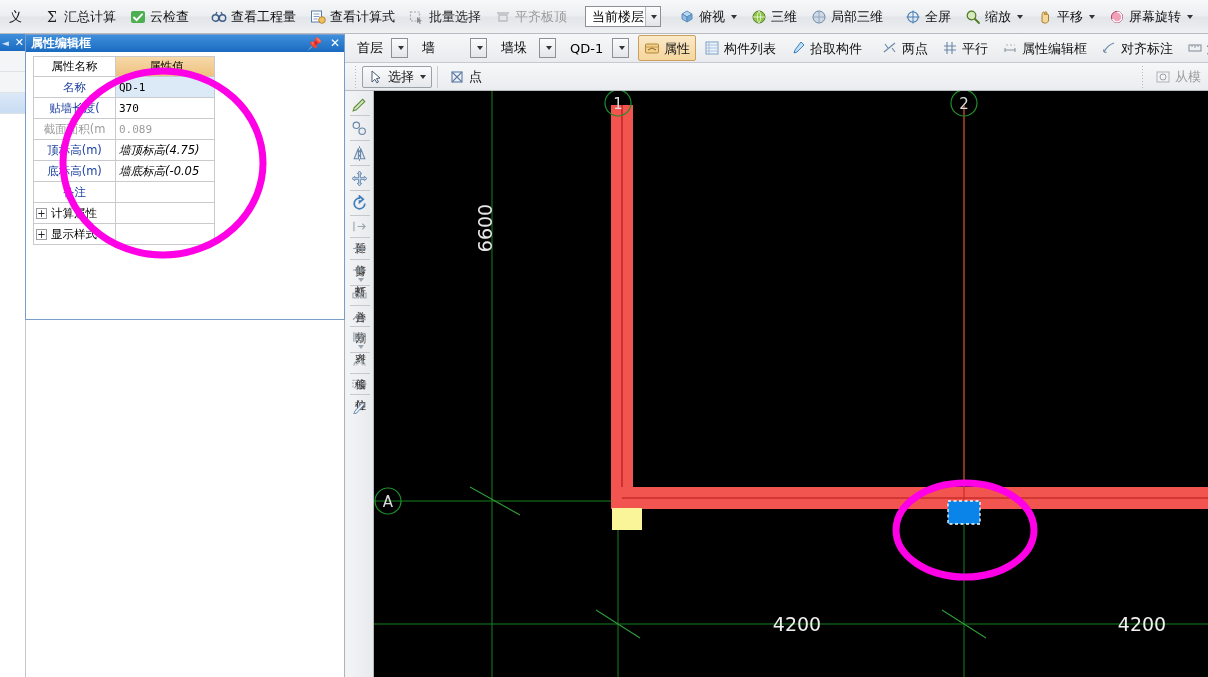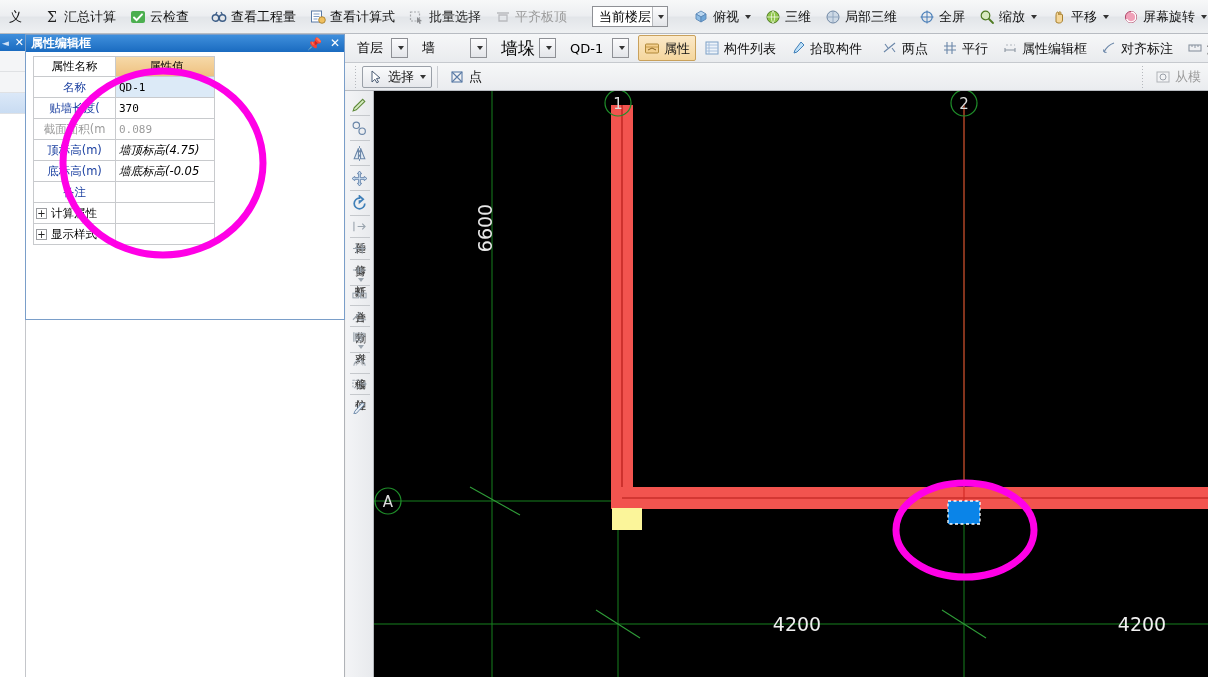--- a/index.html
+++ b/index.html
@@ -32,21 +32,21 @@
   .tb-sep { width: 1px; height: 22px; background: #c9ccd1; margin: 0 4px; }
   .tb-sep-dots { width: 4px; height: 24px; margin: 0 3px;
     background-image: radial-gradient(#b5b8bd 1px, transparent 1px);
     background-size: 3px 3px; }
   .caret { display:inline-block; width:0;height:0;border-left:3.5px solid transparent;
     border-right:3.5px solid transparent;border-top:4px solid #333; margin-left:2px;}
   .ico { width: 16px; height: 16px; display:inline-block; flex:0 0 16px; position: relative; }
 
   .combo {
     display: inline-flex; align-items: stretch; height: 21px;
-    border: 1px solid #8e9095; background: #fff; margin: 0 12px;
+    border: 1px solid #8e9095; background: #fff; margin: 0 5px;
   }
   .combo .cv { display:flex; align-items:center; padding: 0 6px; font-size: 13px; color:#000; min-width: 46px;}
   .combo .cb { width: 17px; border-left: 1px solid #b6b8bc;
     background: linear-gradient(to bottom,#fcfcfd,#e3e5e9);
     display:flex;align-items:center;justify-content:center;}
 
   
   .toolbar-2 {
     position: absolute; left: 345px; top: 34px; width: 863px; height: 29px;
     background: linear-gradient(to bottom,#f6f7f8,#e9ebee);
@@ -309,21 +309,21 @@
     </div>
 
     <div style="display:flex;align-items:center;margin-left:10px;">
       <span style="font-size:13px;padding:0 4px;min-width:52px;">墙</span>
       <span class="cb" style="width:17px;height:20px;border:1px solid #8e9095;background:linear-gradient(to bottom,#fcfcfd,#e3e5e9);display:flex;align-items:center;justify-content:center;">
           <i class="caret"></i>
         </span>
     </div>
 
     <div style="display:flex;align-items:center;margin-left:10px;">
-      <span style="font-size:17px;padding:0 4px;min-width:42px;">墙垛</span>
+      <span style="font-size:13px;padding:0 4px;min-width:42px;">墙垛</span>
       <span class="cb" style="width:17px;height:20px;border:1px solid #8e9095;background:linear-gradient(to bottom,#fcfcfd,#e3e5e9);display:flex;align-items:center;justify-content:center;">
           <i class="caret"></i>
         </span>
     </div>
 
     <div style="display:flex;align-items:center;margin-left:10px;">
       <span style="font-size:13px;padding:0 4px;min-width:46px;">QD-1</span>
       <span class="cb" style="width:17px;height:20px;border:1px solid #8e9095;background:linear-gradient(to bottom,#fcfcfd,#e3e5e9);display:flex;align-items:center;justify-content:center;">
           <i class="caret"></i>
         </span>

